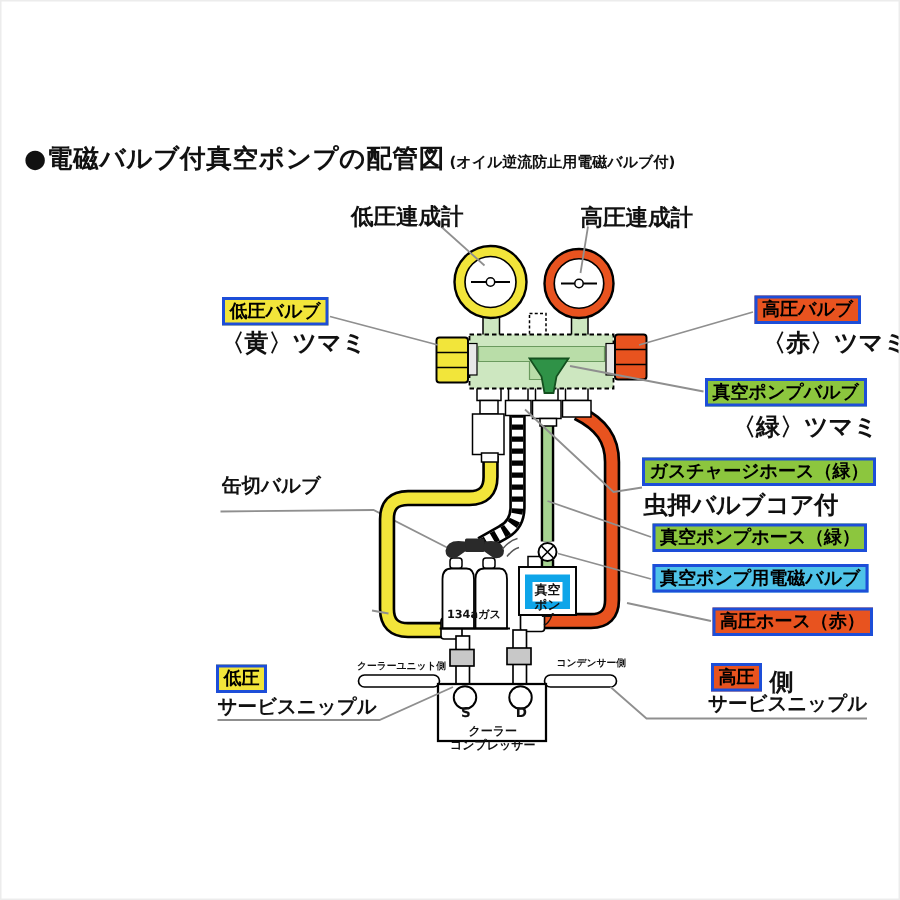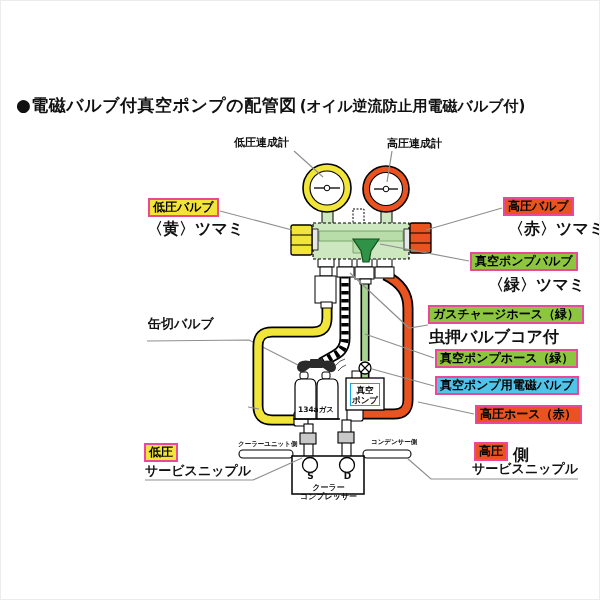--- a/index.html
+++ b/index.html
@@ -2,35 +2,35 @@
 <html><head>
 <meta charset="utf-8">
 <style>
   html,body{margin:0;padding:0;background:#fff;}
   #stage{position:relative;width:600px;height:600px;background:#fff;overflow:hidden;
          font-family:"DejaVu Sans","Liberation Sans",sans-serif;border:1px solid #ececec;box-sizing:border-box;}
   #diagram-svg{position:absolute;left:0;top:0;z-index:1;}
   .abs{position:absolute;z-index:2;}
   .title-row{display:flex;align-items:baseline;white-space:nowrap;color:#111;}
   .title-main{font-size:17px;font-weight:bold;letter-spacing:0.5px;}
-  .title-sub{font-size:15px;font-weight:bold;margin-left:3px;}
+  .title-sub{font-size:10px;font-weight:bold;margin-left:3px;}
   .banner{background:linear-gradient(90deg,#151f5c,#1f2d7c 55%,#35448f);color:#fff;
           display:flex;align-items:center;justify-content:center;
           font-size:20px;font-weight:bold;letter-spacing:2px;}
-  .box-label{border:2px solid #ec4899;padding:0 3px;font-weight:bold;font-size:12px;
+  .box-label{border:2px solid #1d4ed8;padding:0 3px;font-weight:bold;font-size:12px;
              line-height:15px;white-space:nowrap;color:#000;}
   .bg-yellow{background:#f2e53a;}
   .bg-orange{background:#e8531f;}
   .bg-green{background:#8cc63e;}
   .bg-cyan{background:#4fc3e8;}
   .plain{font-weight:bold;color:#111;white-space:nowrap;}
-  .f13{font-size:13px;} .f12{font-size:11px;} .f11{font-size:16px;}
+  .f13{font-size:13px;} .f12{font-size:15px;} .f11{font-size:16px;}
   .tiny{font-size:6.5px;font-weight:bold;color:#111;white-space:nowrap;}
   .eq-text{font-weight:bold;color:#111;text-align:center;white-space:nowrap;margin-top:12px;}
-  .pump-box{border:1px solid #0ea5e9;background:#fff;text-align:center;
+  .pump-box{border:5px solid #0ea5e9;background:#fff;text-align:center;
             font-size:8.5px;font-weight:bold;line-height:10px;padding-top:1px;box-sizing:border-box;color:#111;}
 </style>
 </head>
 <body>
 
 <div id="stage">
 
 <svg id="diagram-svg" width="600" height="600" viewBox="0 0 600 600">
 
   <g stroke="#8f8f8f" stroke-width="1.2" fill="none">

